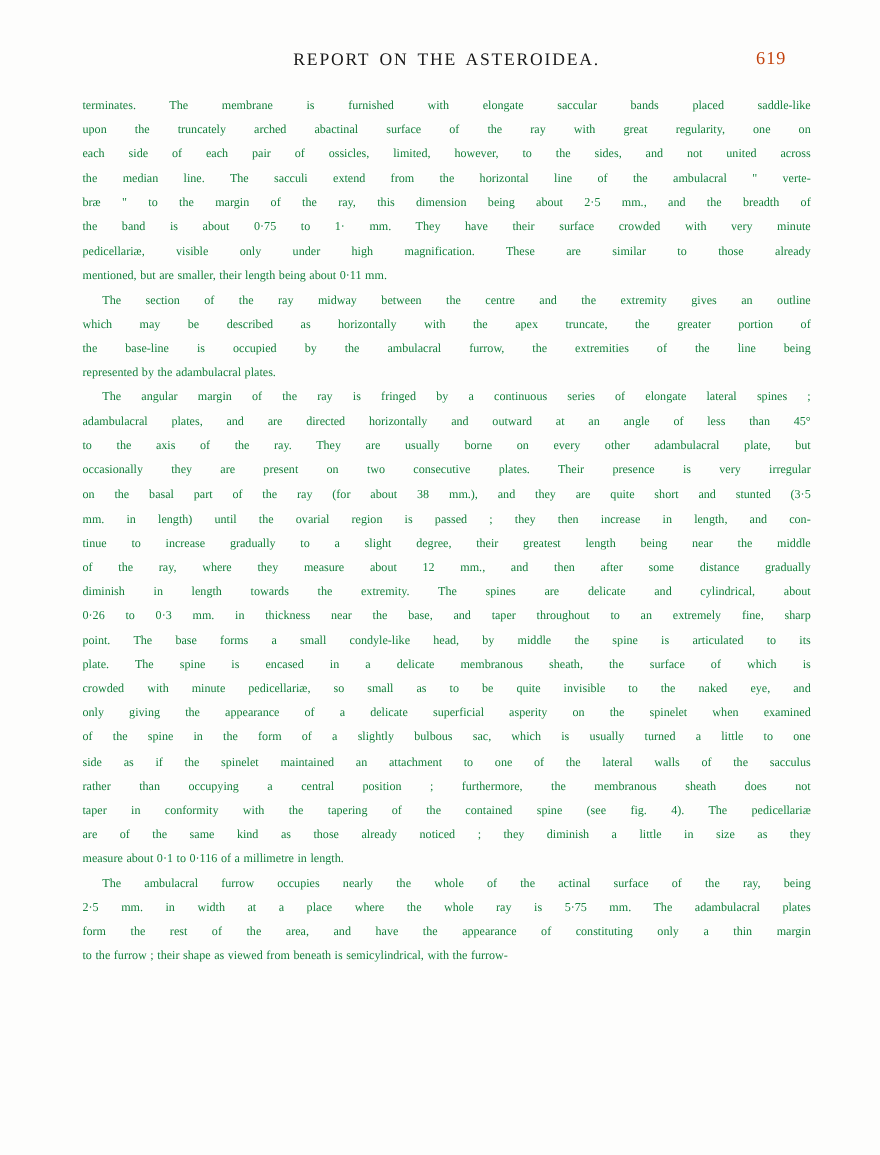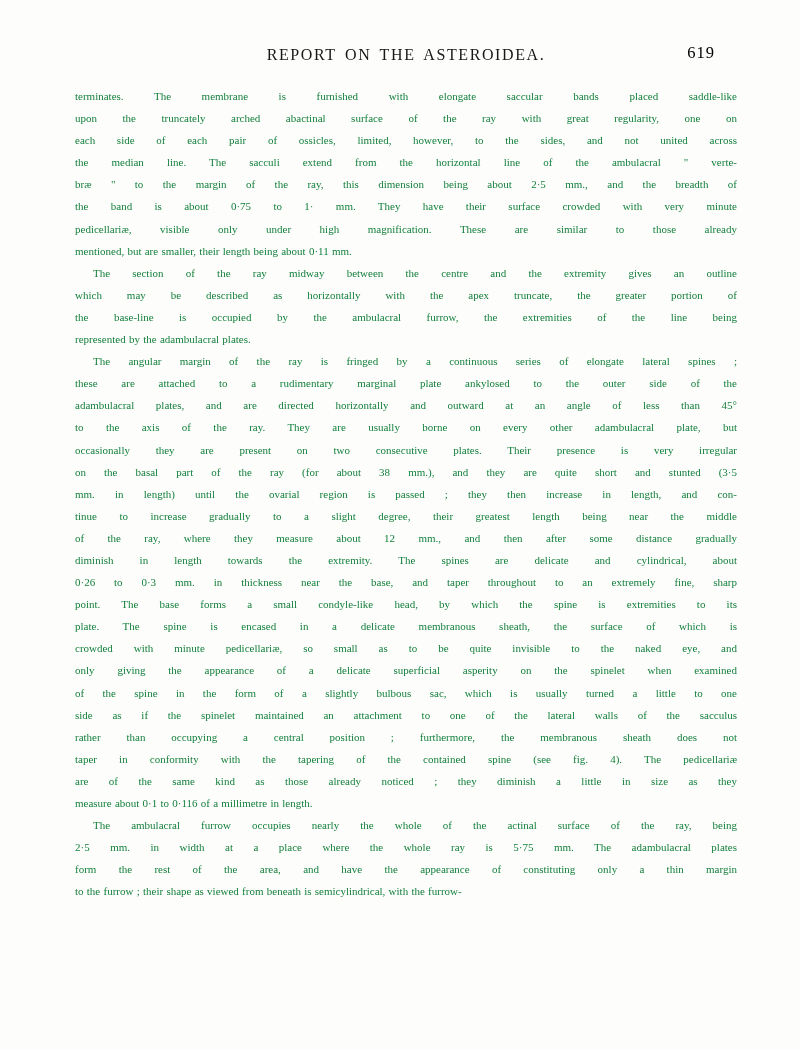--- a/index.html
+++ b/index.html
@@ -32,21 +32,21 @@
     letter-spacing: 1.6px;
     word-spacing: 3px;
     color: #181818;
   }
   .page-number {
     position: absolute;
     right: 22px;
     top: -3px;
     font-size: 16.5px;
     letter-spacing: 1px;
-    color: #000000;
+    color: #c2410c;
   }
   .text-body {
     position: absolute;
     top: 85px;
     left: 75px;
     width: 662px;
   }
   .paragraph {
     margin: 0;
     padding: 0;
@@ -86,31 +86,30 @@
         <div class="line last">mentioned, but are smaller, their length being about 0·11 mm.</div>
       </div>
       <div class="paragraph indent">
         <div class="line">The section of the ray midway between the centre and the extremity gives an outline</div>
         <div class="line">which may be described as horizontally with the apex truncate, the greater portion of</div>
         <div class="line">the base-line is occupied by the ambulacral furrow, the extremities of the line being</div>
         <div class="line last">represented by the adambulacral plates.</div>
       </div>
       <div class="paragraph indent">
         <div class="line">The angular margin of the ray is fringed by a continuous series of elongate lateral spines ;</div>
-        <div class="line">these are attached to a rudimentary marginal plate ankylosed to the outer side of the</div>
         <div class="line">adambulacral plates, and are directed horizontally and outward at an angle of less than 45°</div>
         <div class="line">to the axis of the ray.  They are usually borne on every other adambulacral plate, but</div>
         <div class="line">occasionally they are present on two consecutive plates.  Their presence is very irregular</div>
         <div class="line">on the basal part of the ray (for about 38 mm.), and they are quite short and stunted (3·5</div>
         <div class="line">mm. in length) until the ovarial region is passed ; they then increase in length, and con-</div>
         <div class="line">tinue to increase gradually to a slight degree, their greatest length being near the middle</div>
         <div class="line">of the ray, where they measure about 12 mm., and then after some distance gradually</div>
         <div class="line">diminish in length towards the extremity.  The spines are delicate and cylindrical, about</div>
         <div class="line">0·26 to 0·3 mm. in thickness near the base, and taper throughout to an extremely fine, sharp</div>
-        <div class="line">point.  The base forms a small condyle-like head, by which the spine is extremities to its</div>
+        <div class="line">point.  The base forms a small condyle-like head, by middle the spine is articulated to its</div>
         <div class="line">plate.  The spine is encased in a delicate membranous sheath, the surface of which is</div>
         <div class="line">crowded with minute pedicellariæ, so small as to be quite invisible to the naked eye, and</div>
         <div class="line">only giving the appearance of a delicate superficial asperity on the spinelet when examined</div>
         <div class="line">of the spine in the form of a slightly bulbous sac, which is usually turned a little to one</div>
         <div class="line">side as if the spinelet maintained an attachment to one of the lateral walls of the sacculus</div>
         <div class="line">rather than occupying a central position ; furthermore, the membranous sheath does not</div>
         <div class="line">taper in conformity with the tapering of the contained spine (see fig. 4).  The pedicellariæ</div>
         <div class="line">are of the same kind as those already noticed ; they diminish a little in size as they</div>
         <div class="line last">measure about 0·1 to 0·116 of a millimetre in length.</div>
       </div>

